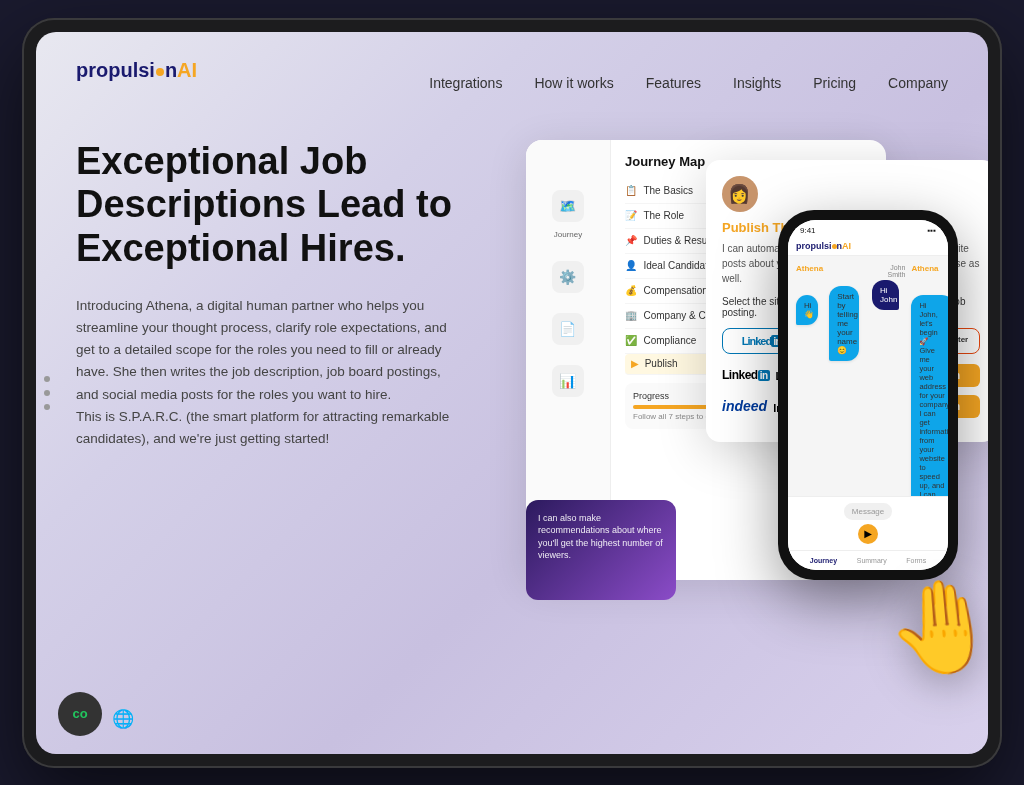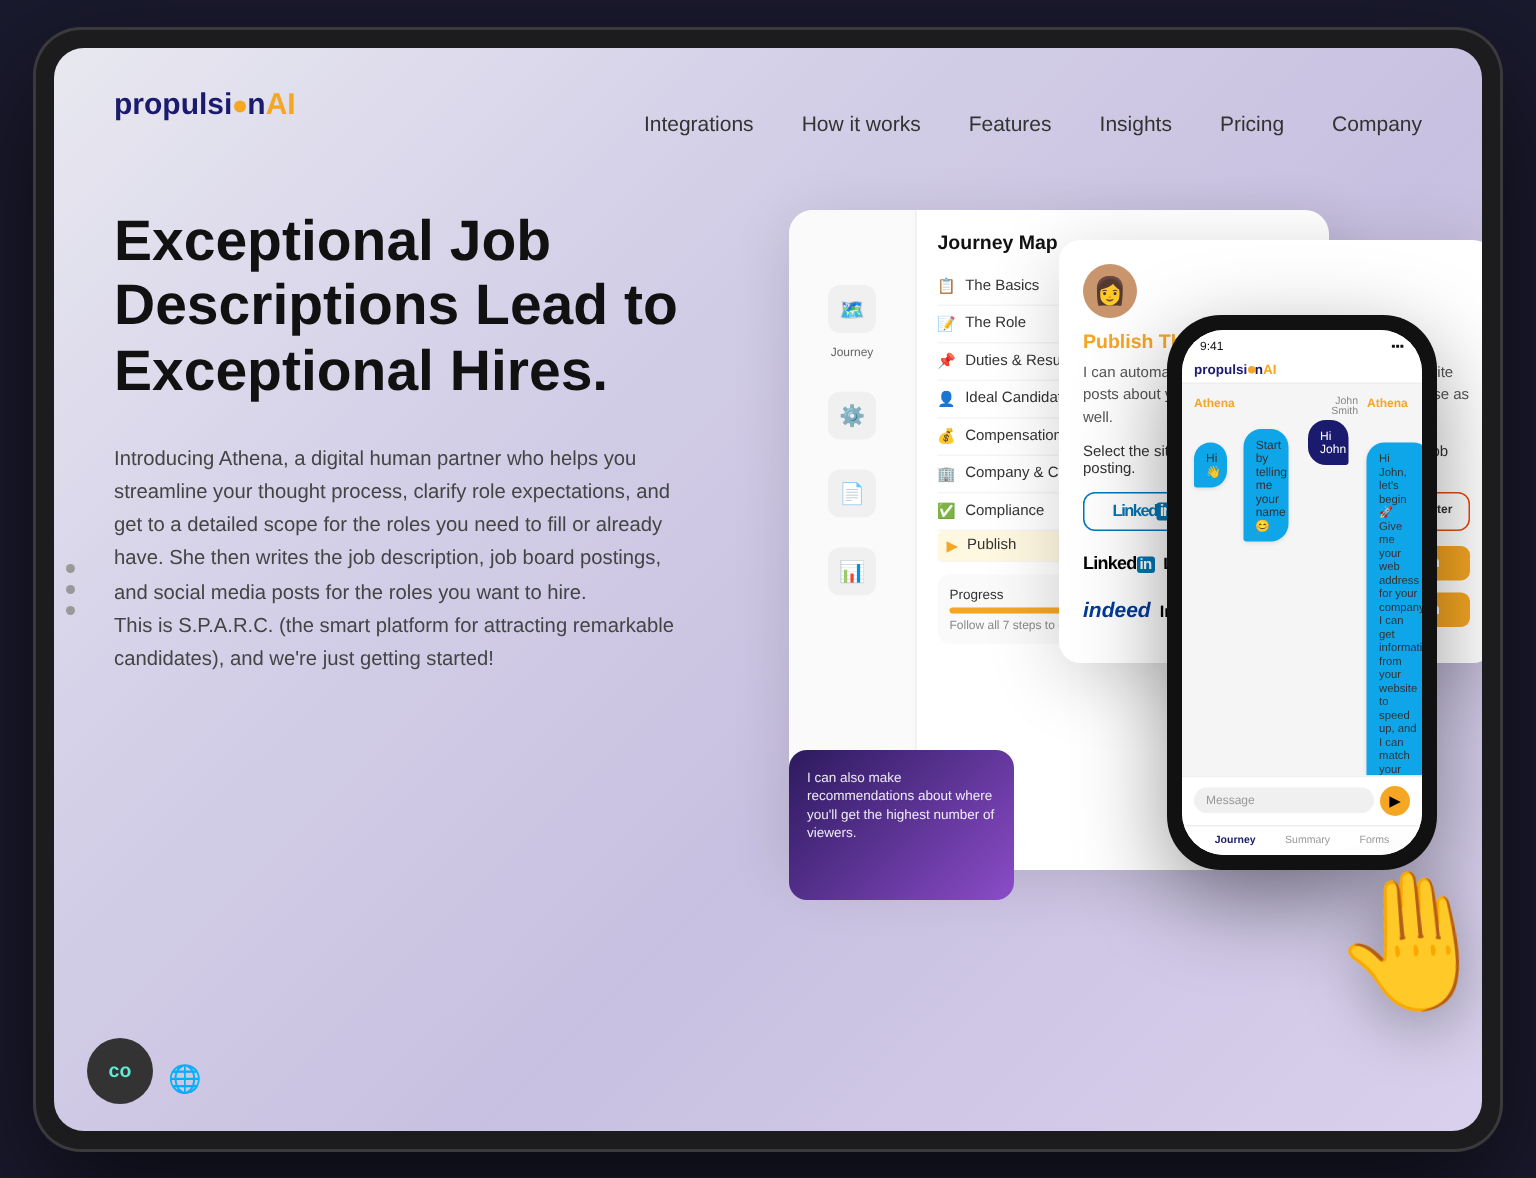--- a/index.html
+++ b/index.html
@@ -479,20 +479,21 @@
       margin-bottom: 2px;
     }
 
     .phone-input-bar {
       background: white;
       border-top: 1px solid #eee;
       padding: 6px 8px;
       display: flex;
       align-items: center;
       gap: 4px;
+      flex-direction: column;
     }
 
     .phone-input-field {
       flex: 1;
       background: #f0f0f0;
       border-radius: 12px;
       padding: 4px 8px;
       font-size: 8px;
       color: #999;
     }
@@ -528,21 +529,21 @@
       position: absolute;
       bottom: 18px;
       left: 22px;
       width: 44px;
       height: 44px;
       background: #333;
       border-radius: 50%;
       display: flex;
       align-items: center;
       justify-content: center;
-      color: #5eead4;
+      color: #22c55e;
       font-size: 13px;
       font-weight: 700;
     }
 
     .globe-icon {
       position: absolute;
       bottom: 24px;
       left: 76px;
       font-size: 18px;
       color: #555;

